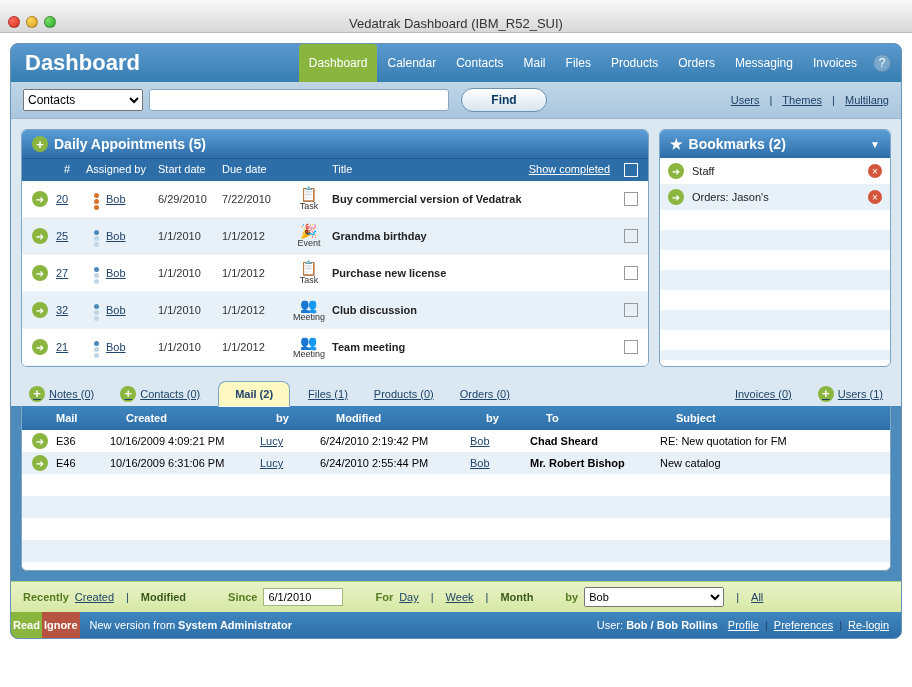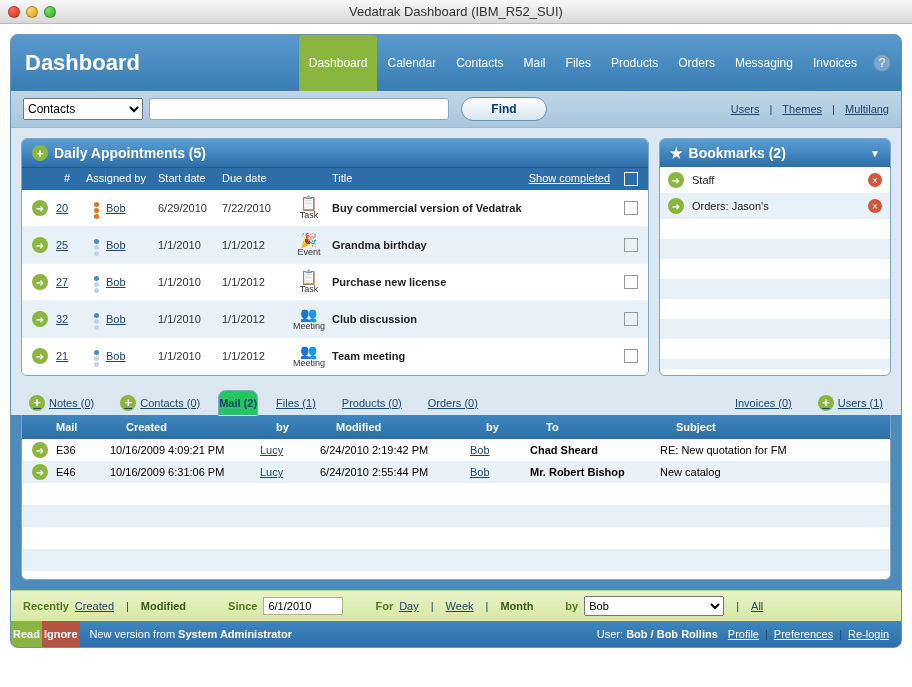--- a/index.html
+++ b/index.html
@@ -1,33 +1,33 @@
 <!DOCTYPE html>
 <html><head>
 <meta charset="utf-8">
 <style>
 * { box-sizing: border-box; margin: 0; padding: 0; font-family: "Lucida Grande", Arial, sans-serif; }
 body { background: #fff; }
 
 
 .window { width: 912px; margin: 0; background: #fff; }
-.titlebar { height: 24px; background: linear-gradient(#f8f8f8,#d8d8d8); border-bottom: 1px solid #bbb; display: flex; align-items: center; padding: 8px 8px; position: relative; }
+.titlebar { height: 24px; background: linear-gradient(#f8f8f8,#d8d8d8); border-bottom: 1px solid #bbb; display: flex; padding: 16px 8px; position: relative; }
 .traffic { display: flex; gap: 6px; }
 .traffic .dot { width: 12px; height: 12px; border-radius: 50%; border: 1px solid rgba(0,0,0,.25); }
 .dot.red { background: radial-gradient(circle at 30% 30%,#ff6a5e,#d4321e); }
 .dot.yellow { background: radial-gradient(circle at 30% 30%,#ffd95e,#d49a1e); }
 .dot.green { background: radial-gradient(circle at 30% 30%,#7be06a,#2fa52a); }
 .win-title { position: absolute; left: 0; right: 0; text-align: center; font-size: 13px; color: #333; }
 
 
 .app { background: #fff; padding: 10px 10px 0 10px; }
 .chrome-inner { border: 1px solid #6a92b4; border-radius: 8px; overflow: hidden; background: #4d8bbd; }
 
 
-.topnav { background: linear-gradient(#5b99cd,#377eb3); height: 56px; display: flex; align-items: stretch; padding: 0 10px; }
+.topnav { background: linear-gradient(#5b99cd,#377eb3); height: 38px; display: flex; align-items: stretch; padding: 0 10px; }
 .brand { color: #fff; font-weight: bold; font-size: 22px; display: flex; align-items: center; padding: 0 12px 0 4px; }
 .nav-items { margin-left: auto; display: flex; align-items: stretch; }
 .nav-item { display: flex; align-items: center; padding: 0 10px; color: #fff; font-size: 12px; cursor: pointer; }
 .nav-item.active { background: #8ab63f; border-radius: 4px 4px 0 0; }
 .help-btn { width: 18px; height: 18px; border-radius: 50%; background: #7aa7cc; color: #fff; display: flex; align-items: center; justify-content: center; font-size: 12px; margin: auto 0 auto 6px; cursor: pointer; border: 1px solid #5e8db6; }
 
 
 .searchbar { background: linear-gradient(#c0d6e7,#a9c6de); padding: 6px 12px; display: flex; align-items: center; gap: 6px; border-bottom: 1px solid #9bb9d2; }
 .select-ctrl { height: 22px; font-size: 12px; width: 120px; }
 .search-input { height: 22px; flex: 0 0 300px; border: 1px solid #8ca8c0; border-radius: 3px; padding: 0 6px; font-size: 12px; }
@@ -75,21 +75,21 @@
 .bm-body { font-size: 11px; }
 .bm-row { display: flex; align-items: center; padding: 5px 8px; background: #fff; }
 .bm-row:nth-child(even){ background: #e9f1f8; }
 .bm-label { flex: 1; color: #222; }
 .del-circ { width: 14px; height: 14px; border-radius: 50%; background: #d4553b; color: #fff; display: inline-flex; align-items: center; justify-content: center; font-size: 10px; cursor: pointer; }
 .bm-stripes { height: 150px; background: repeating-linear-gradient(#fff 0, #fff 20px, #e9f1f8 20px, #e9f1f8 40px); }
 
 
 .tabs-row { display: flex; align-items: center; gap: 10px; padding: 4px 10px 0 10px; background: #dbe8f2; font-size: 11px; flex-wrap: wrap; }
 .tab-link { display: inline-flex; align-items: center; gap: 4px; color: #20446a; text-decoration: underline; cursor: pointer; padding: 4px 8px; }
-.tab-link.active { background: #22c55e; border: 1px solid #7ea6c5; border-bottom: 1px solid #fff; border-radius: 8px 8px 0 0; text-decoration: none; font-weight: bold; padding: 6px 0; margin-bottom: -1px; }
+.tab-link.active { background: #fef9c3; border: 1px solid #7ea6c5; border-bottom: 1px solid #fff; border-radius: 8px 8px 0 0; text-decoration: none; font-weight: bold; padding: 6px 16px; margin-bottom: -1px; }
 .tabs-row .spacer { flex: 1; }
 
 
 .mail-panel { margin: 0 10px 10px 10px; border: 1px solid #7ea6c5; border-top: none; background: #fff; border-radius: 0 0 6px 6px; overflow: hidden; }
 .mail-head { background: linear-gradient(#3f86be,#2d6ea9); color: #fff; font-size: 11px; font-weight: bold; display: flex; padding: 6px 10px 6px 34px; }
 .mc-mail { width: 70px; }
 .mc-created { width: 150px; }
 .mc-by { width: 60px; }
 .mc-mod { width: 150px; }
 .mc-by2 { width: 60px; }

